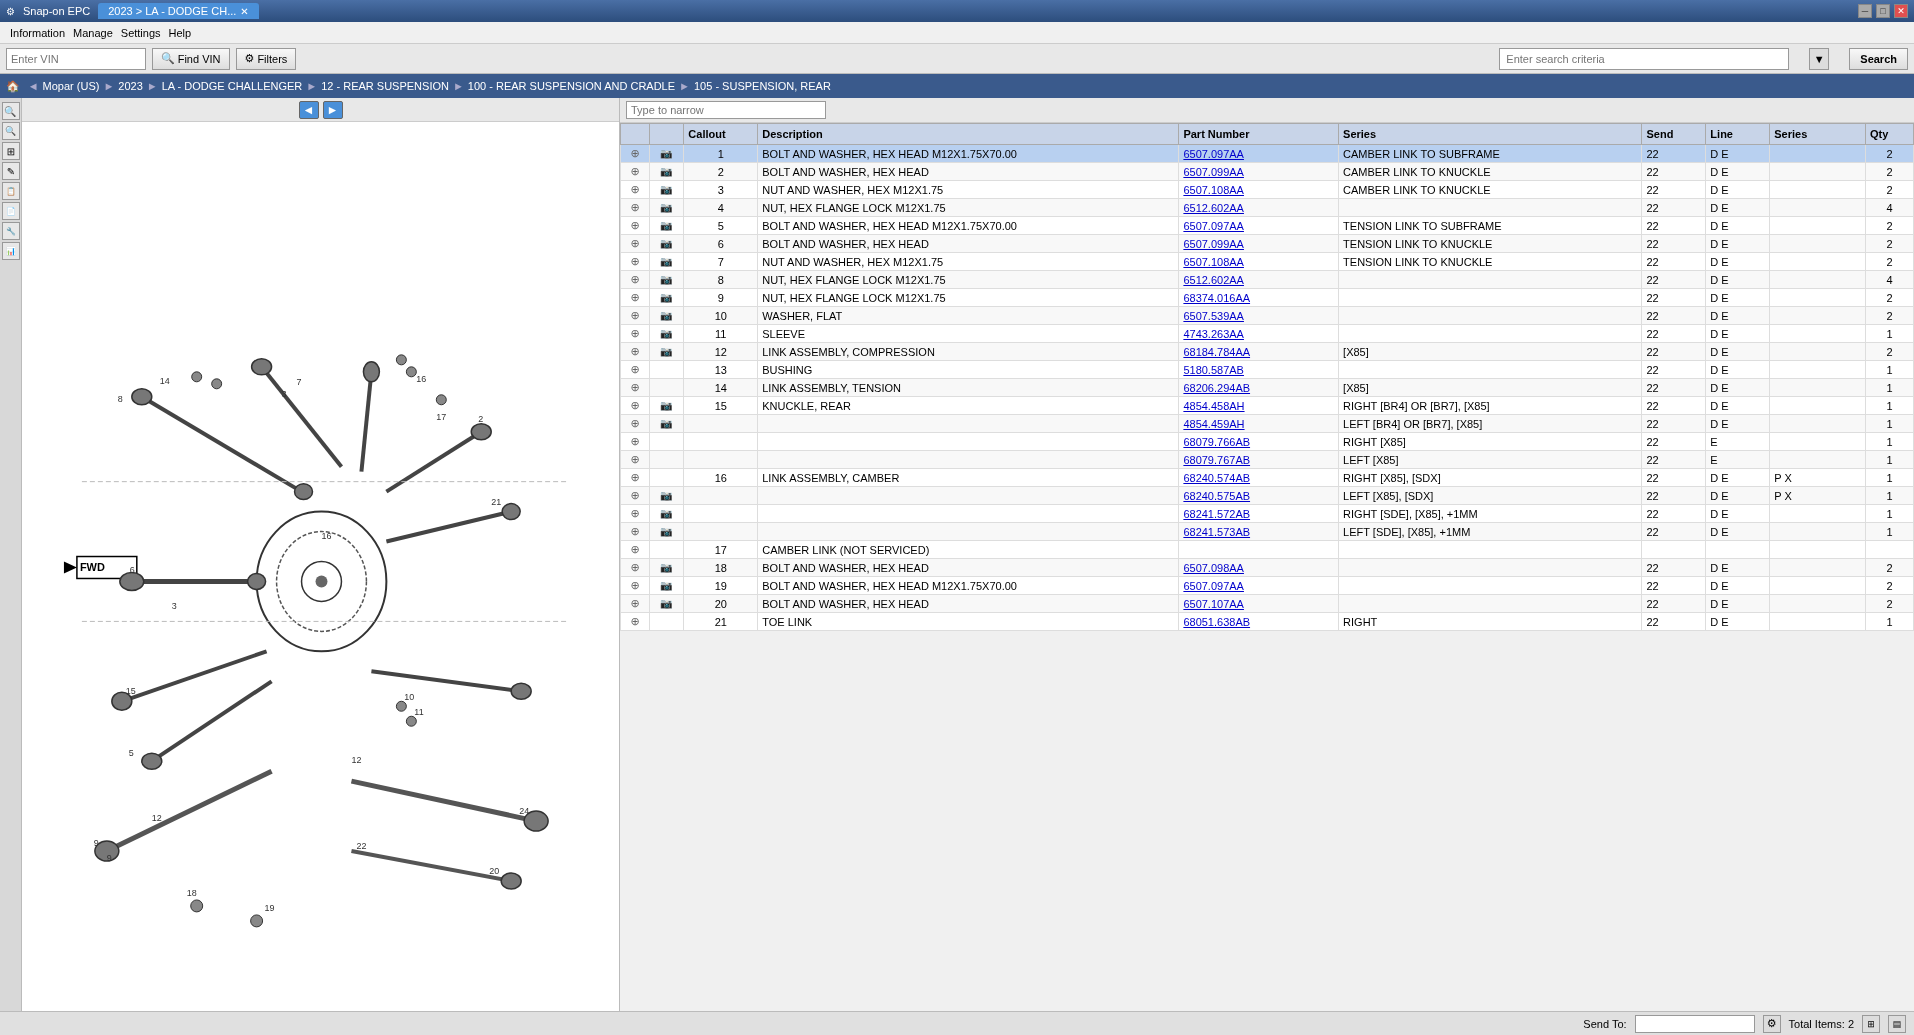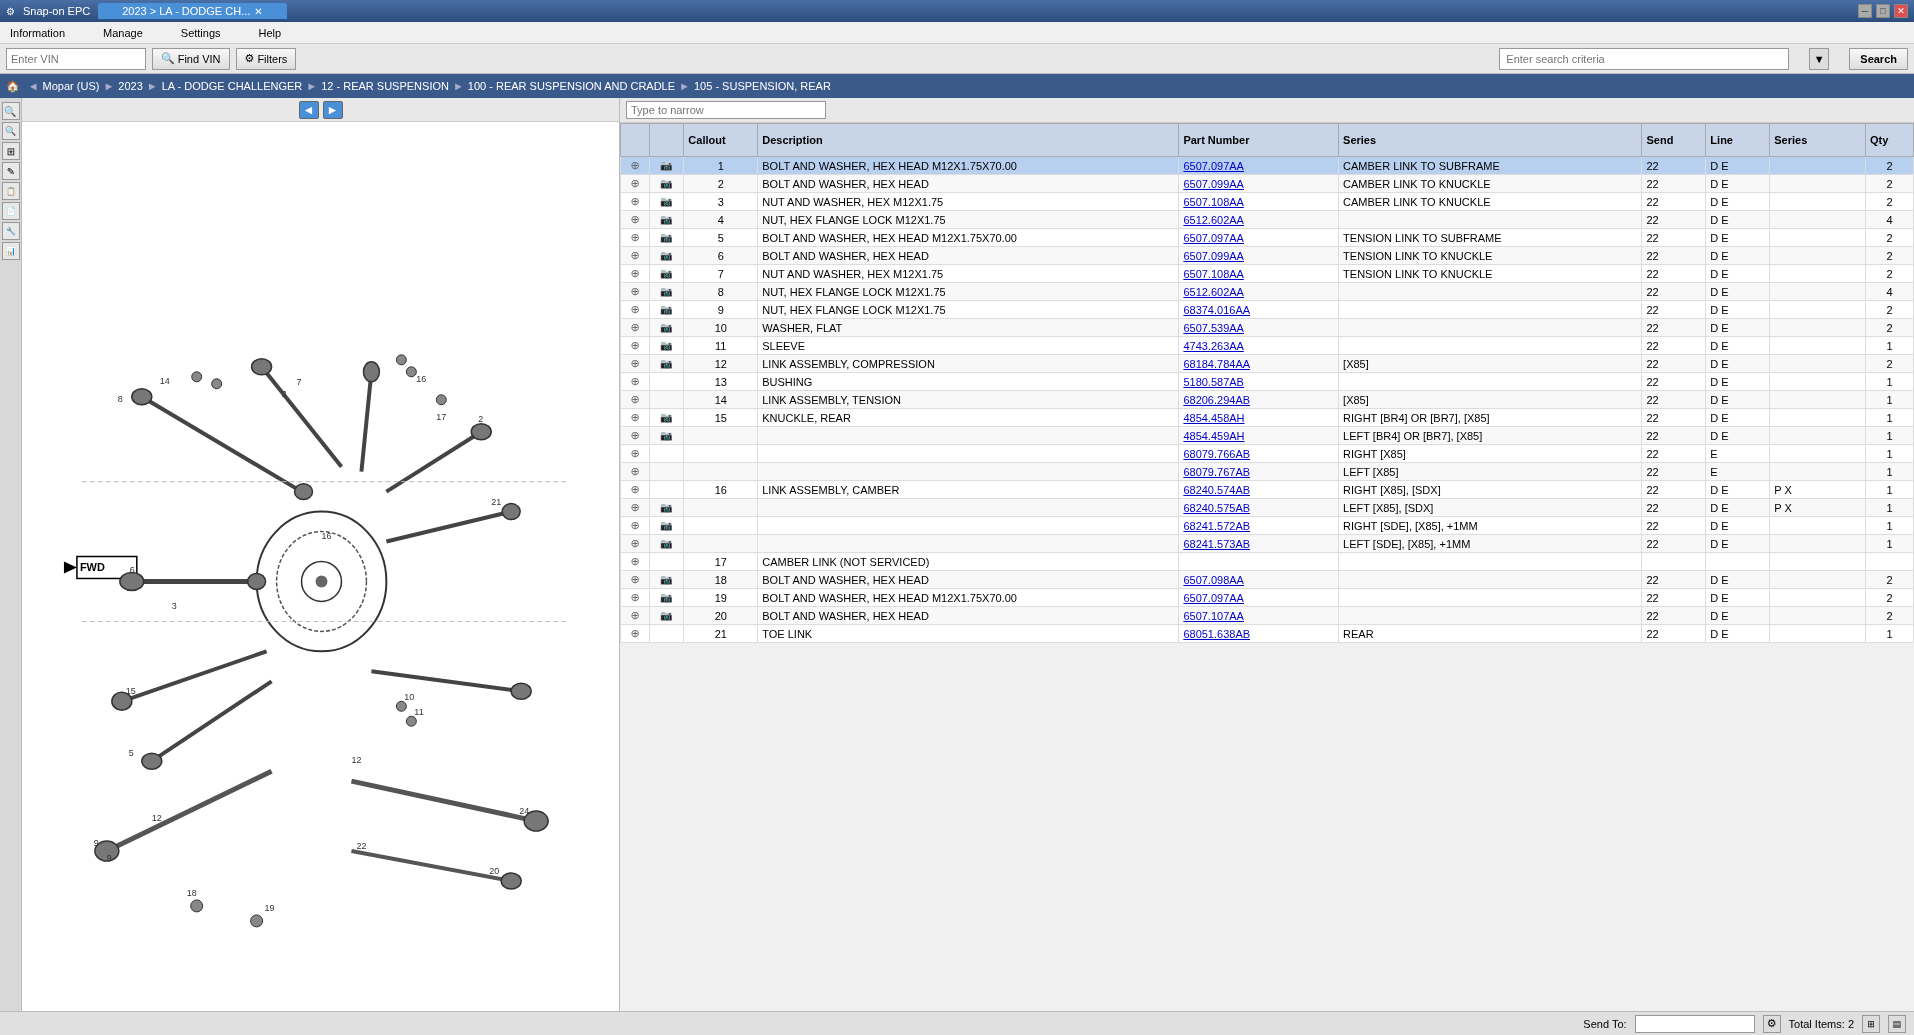--- a/index.html
+++ b/index.html
@@ -29,21 +29,21 @@
     
     #menubar {
       height: 22px;
       background: #f0f0f0;
       border-bottom: 1px solid #ccc;
       display: flex;
       align-items: center;
       justify-content: space-between;
       padding: 0 6px;
     }
-    #menubar .menu-items { display: flex; gap: 30px; justify-content: space-between; }
+    #menubar .menu-items { display: flex; gap: 0; justify-content: space-between; }
     #menubar .menu-item { font-size: 11px; cursor: pointer; color: #000; padding: 2px 4px; }
 
     
     #toolbar {
       height: 30px;
       background: #e8e8e8;
       border-bottom: 1px solid #bbb;
       display: flex;
       align-items: center;
       padding: 2px 6px;
@@ -209,21 +209,21 @@
       overflow-x: hidden;
     }
     table.parts-table {
       width: 100%;
       border-collapse: collapse;
       font-size: 11px;
     }
     table.parts-table th {
       background: #c8d4e8;
       border: 1px solid #aaa;
-      padding: 10px 4px;
+      padding: 4px 4px;
       text-align: left;
       position: sticky;
       top: 0;
       font-weight: bold;
       white-space: nowrap;
     }
     table.parts-table td {
       border: 1px solid #ddd;
       padding: 2px 4px;
       white-space: nowrap;
@@ -262,21 +262,21 @@
       height: 100%;
     }
   </style>
 </head>
 <body>
 
 <div id="titlebar">
   <div style="display:flex;align-items:center;gap:8px;">
     <span style="font-size:10px;">⚙</span>
     <span>Snap-on EPC</span>
-    <div style="background:#4a90d9;padding:2px 24px;border-radius:3px 3px 0 0;display:flex;align-items:center;gap:4px;">
+    <div style="background:#4a90d9;padding:2px 10px;border-radius:3px 3px 0 0;display:flex;align-items:center;gap:4px;">
       <span style="color:white;font-size:11px;">2023 &gt; LA - DODGE CH...</span>
       <span style="color:white;font-size:10px;cursor:pointer;">✕</span>
     </div>
   </div>
   <div class="win-controls">
     <div class="win-btn">─</div>
     <div class="win-btn">□</div>
     <div class="win-btn" style="background:#e05050;color:white;">✕</div>
   </div>
 </div>
@@ -768,21 +768,21 @@
               <td>D E</td>
               <td></td>
               <td style="text-align: center;">2</td>
             </tr>
             <tr>
               <td style="text-align: center; color: rgb(102, 102, 102); cursor: pointer;">⊕</td>
               <td style="text-align: center;"></td>
               <td style="text-align: center;">21</td>
               <td>TOE LINK</td>
               <td><span class="part-link">68051.638AB</span></td>
-              <td>REAR</td>
+              <td>RIGHT</td>
               <td>22</td>
               <td>D E</td>
               <td></td>
               <td style="text-align: center;">1</td>
             </tr>
           </tbody>
       </table>
     </div>
   </div>
 

